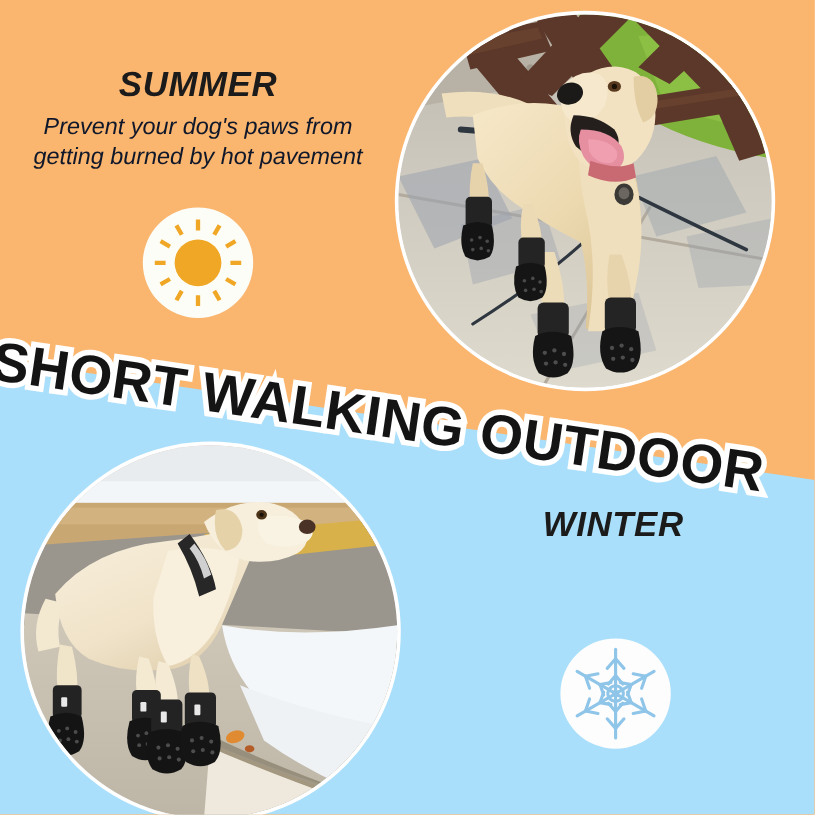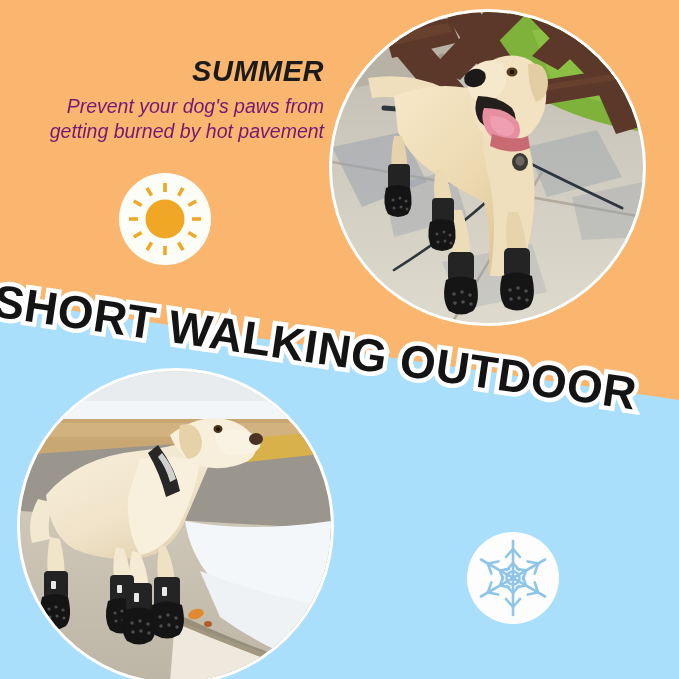--- a/index.html
+++ b/index.html
@@ -28,37 +28,37 @@
     position: absolute;
     inset: 0;
     background: #aadffb;
     
     clip-path: polygon(0 300px, 679px 400px, 679px 679px, 0 679px);
   }
 
   
   .season-block {
     position: absolute;
-    text-align: right;
+    text-align: center;
     color: #1b1b1b;
   }
   .season-title {
     font-weight: bold;
     font-style: italic;
     font-size: 29px;
     letter-spacing: 0.5px;
     line-height: 1.1;
     margin: 0 0 6px 0;
   }
   .season-desc {
     font-style: italic;
     font-size: 19.5px;
     line-height: 1.28;
     margin: 0;
-    color: #701a75;
+    color: #0f172a;
   }
 
   #summer-block {
     left: 6px;
     top: 56px;
     width: 318px;
   }
   #winter-block {
     left: 352px;
     top: 423px;
@@ -428,20 +428,21 @@
             <circle cx="141" cy="255" r="1.7"></circle>
               <circle cx="149" cy="254" r="1.7"></circle>
               <circle cx="157" cy="256" r="1.7"></circle>
           </g>
         </g>
       </g>
     </svg>
   </div>
 
   <div class="season-block" id="winter-block">
+    <div class="season-title">WINTER</div>
   </div>
 
   <div class="icon-badge" id="snow-badge">
     <svg viewBox="0 0 92 92" width="92" height="92">
       <g stroke="#8ec5e8" stroke-width="2.6" stroke-linecap="round" fill="none">
         <g>
           <line x1="46" y1="9" x2="46" y2="83"></line>
           <line x1="46" y1="17" x2="39" y2="25"></line>
             <line x1="46" y1="17" x2="53" y2="25"></line>
           <line x1="46" y1="31" x2="40" y2="38"></line>

